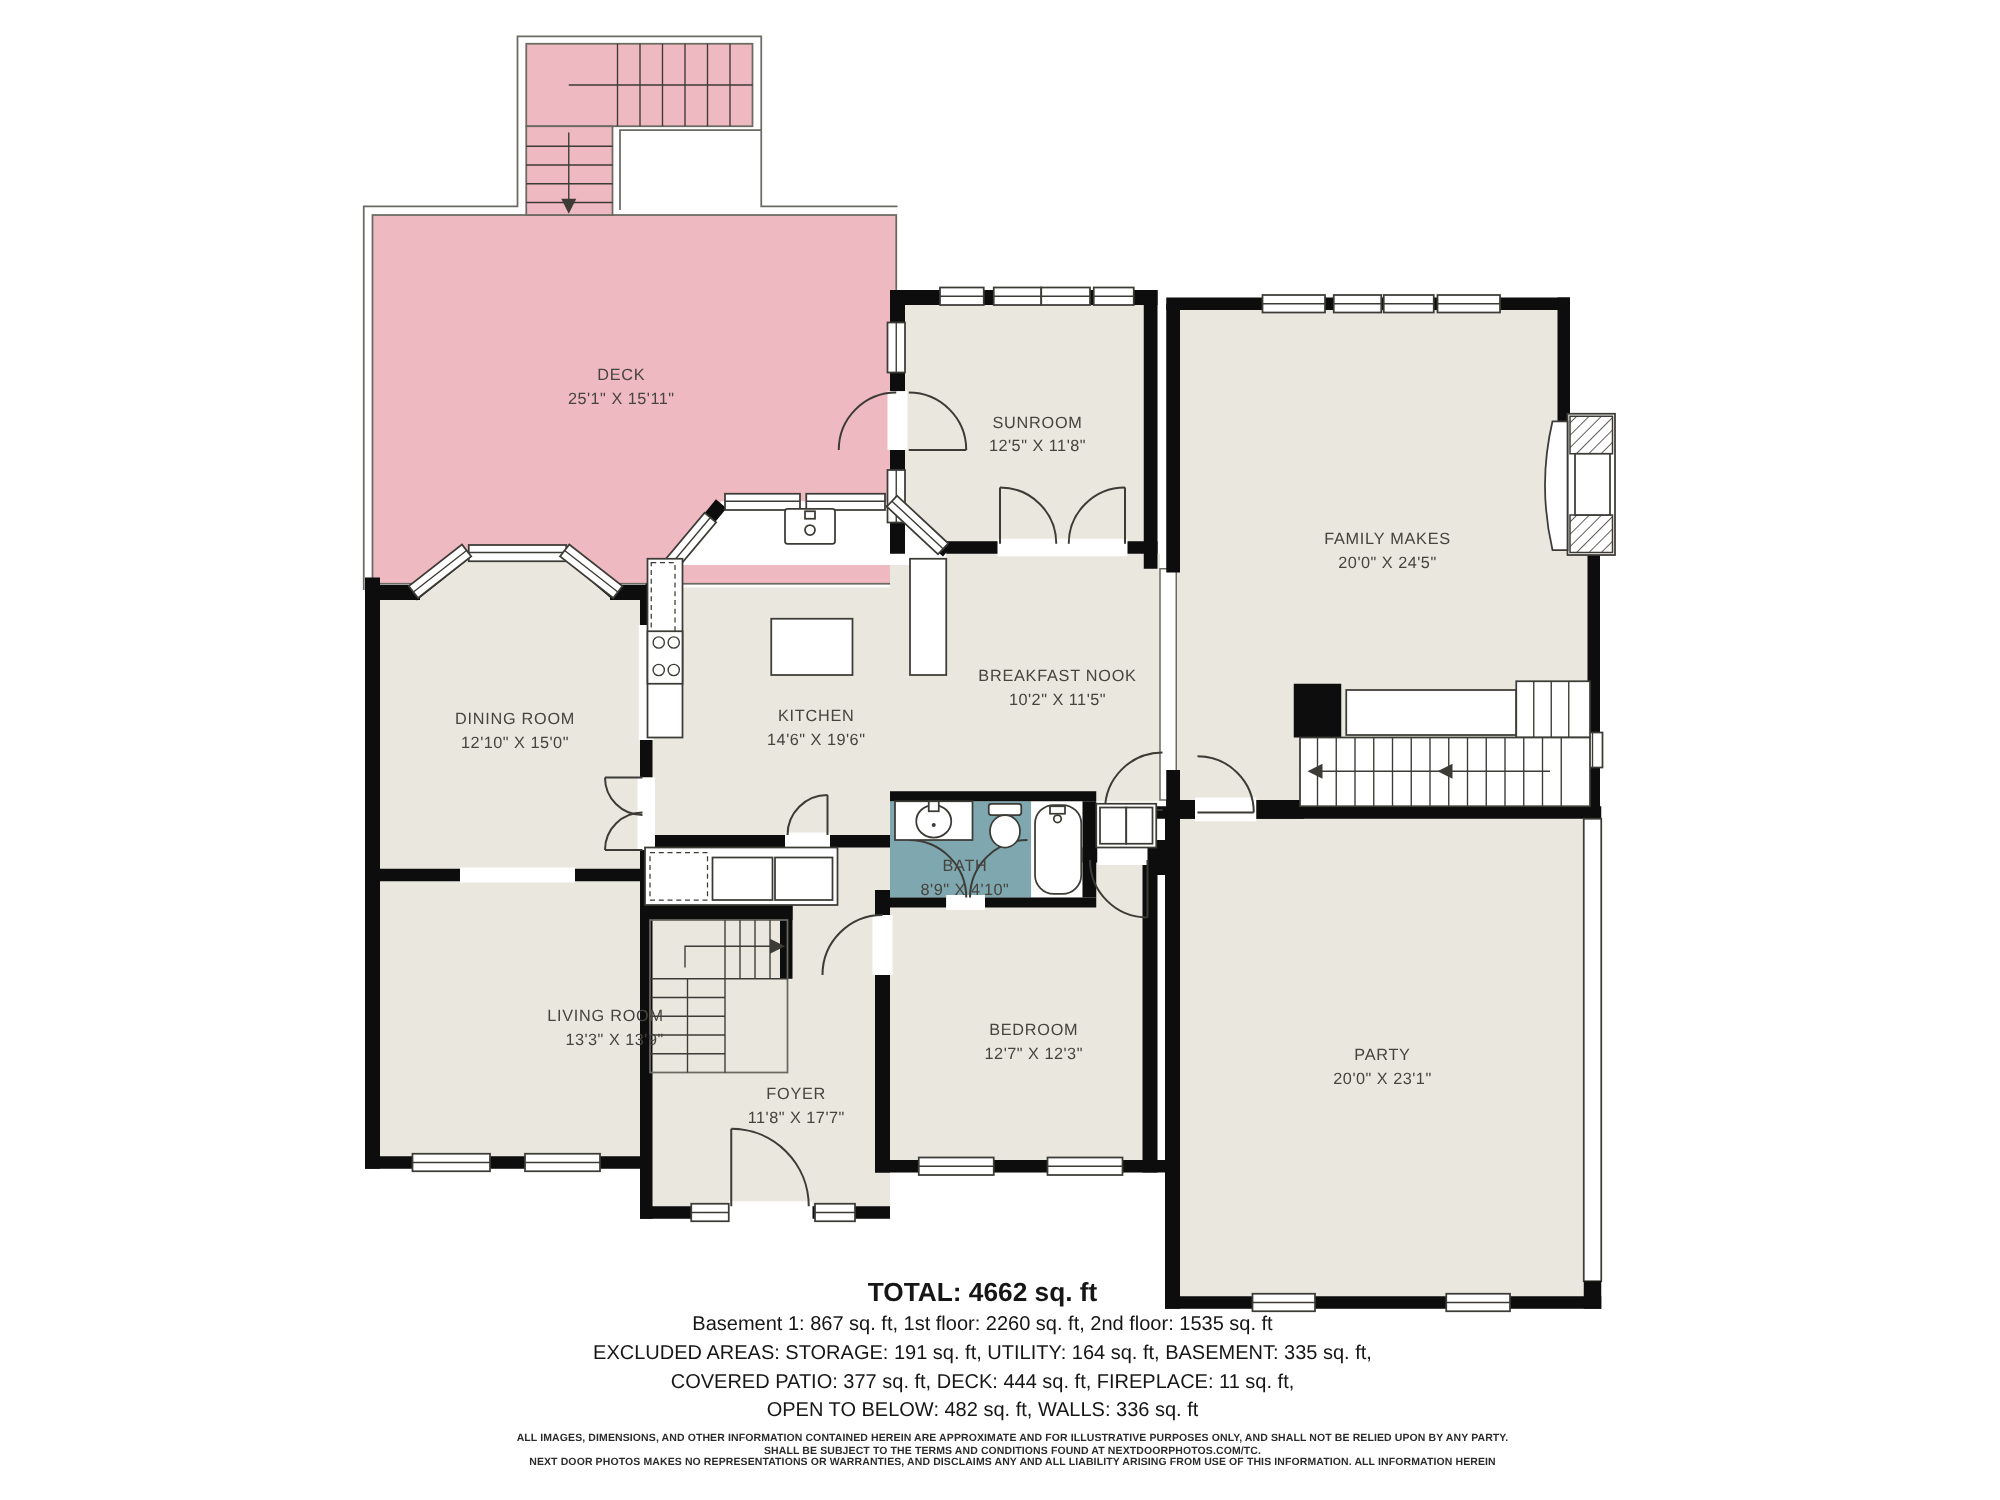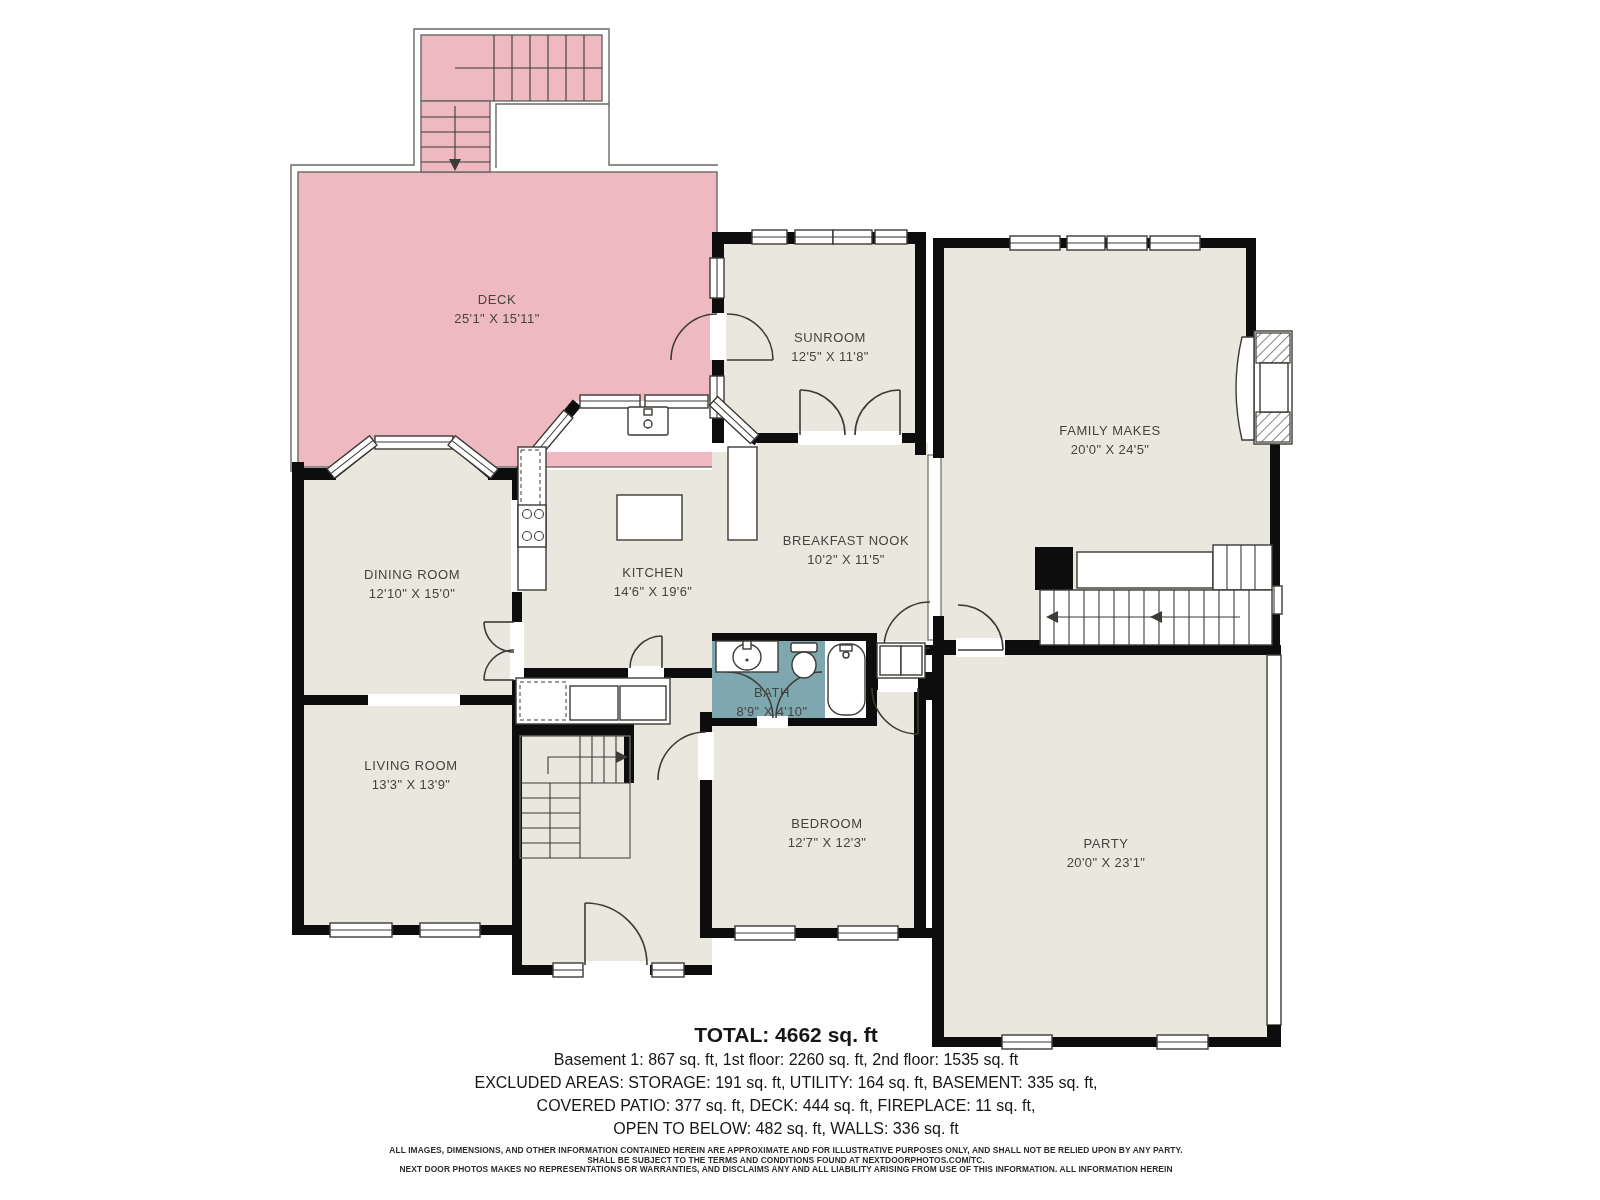--- a/index.html
+++ b/index.html
@@ -21,21 +21,21 @@
   .wline{stroke:#0d0d0d;stroke-width:11;fill:none;}
   .arrow{fill:#3c3b36;}
   .room-label{position:absolute;width:240px;margin-left:-120px;text-align:center;
     color:#45443e;font-size:13px;line-height:19px;letter-spacing:.6px;}
   .room-label .nm{display:block;}
   .room-label .dm{display:block;letter-spacing:.4px;}
   .summary{position:absolute;left:0;top:1022px;width:1572px;text-align:center;color:#161616;}
   .summary .total{font-size:21px;font-weight:bold;line-height:26px;}
   .summary .ln{font-size:16px;line-height:23px;}
   .disclaimer{position:absolute;left:0;top:1146px;width:1572px;text-align:center;
-    color:#2b2b2b;font-size:8.4px;line-height:9.6px;font-weight:600;letter-spacing:.1px;}
+    color:#2b2b2b;font-size:8.4px;line-height:9.6px;font-weight:600;letter-spacing:.1px;padding-left:24px;}
 </style>
 </head>
 <body>
 
 <div id="stage">
 
 <svg width="1600" height="1200" viewBox="0 0 1600 1200">
   <defs>
     <pattern id="hatch" width="7" height="7" patternUnits="userSpaceOnUse" patternTransform="rotate(45)">
       <rect width="7" height="7" fill="#ffffff"></rect>
@@ -440,27 +440,31 @@
       <span class="dm">14'6" X 19'6"</span>
 </div>
 <div class="room-label" style="left:846px;top:531px;">
   <span class="nm">BREAKFAST NOOK</span>
       <span class="dm">10'2" X 11'5"</span>
 </div>
 <div class="room-label" style="left:772px;top:683px;">
   <span class="nm">BATH</span>
       <span class="dm">8'9" X 4'10"</span>
 </div>
-<div class="room-label" style="left:411px;top:756px;">
+<div class="room-label" style="left:411px;top:803px;text-align:right;">
   <span class="nm">LIVING ROOM</span>
       <span class="dm">13'3" X 13'9"</span>
 </div>
 <div class="room-label" style="left:827px;top:814px;">
   <span class="nm">BEDROOM</span>
       <span class="dm">12'7" X 12'3"</span>
+</div>
+<div class="room-label" style="left:637px;top:865px;">
+  <span class="nm">FOYER</span>
+      <span class="dm">11'8" X 17'7"</span>
 </div>
 <div class="room-label" style="left:1106px;top:834px;">
   <span class="nm">PARTY</span>
       <span class="dm">20'0" X 23'1"</span>
 </div>
 
 <div class="summary">
   <div class="total">TOTAL: 4662 sq. ft</div>
   <div class="ln">Basement 1: 867 sq. ft, 1st floor: 2260 sq. ft, 2nd floor: 1535 sq. ft</div>
   <div class="ln">EXCLUDED AREAS: STORAGE: 191 sq. ft, UTILITY: 164 sq. ft, BASEMENT: 335 sq. ft,</div>

